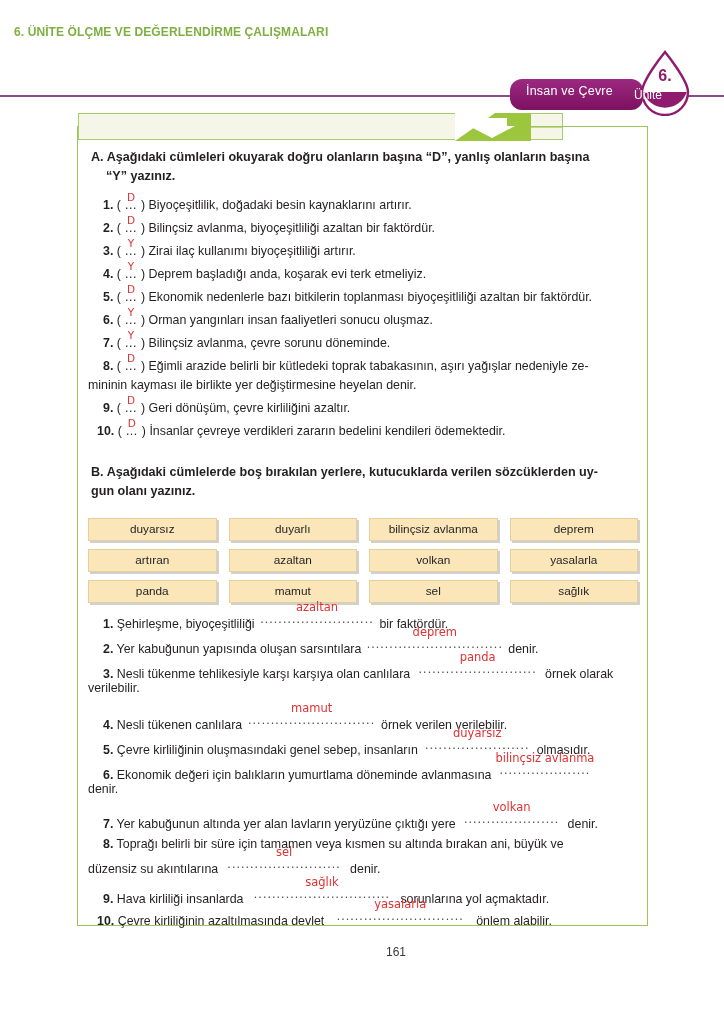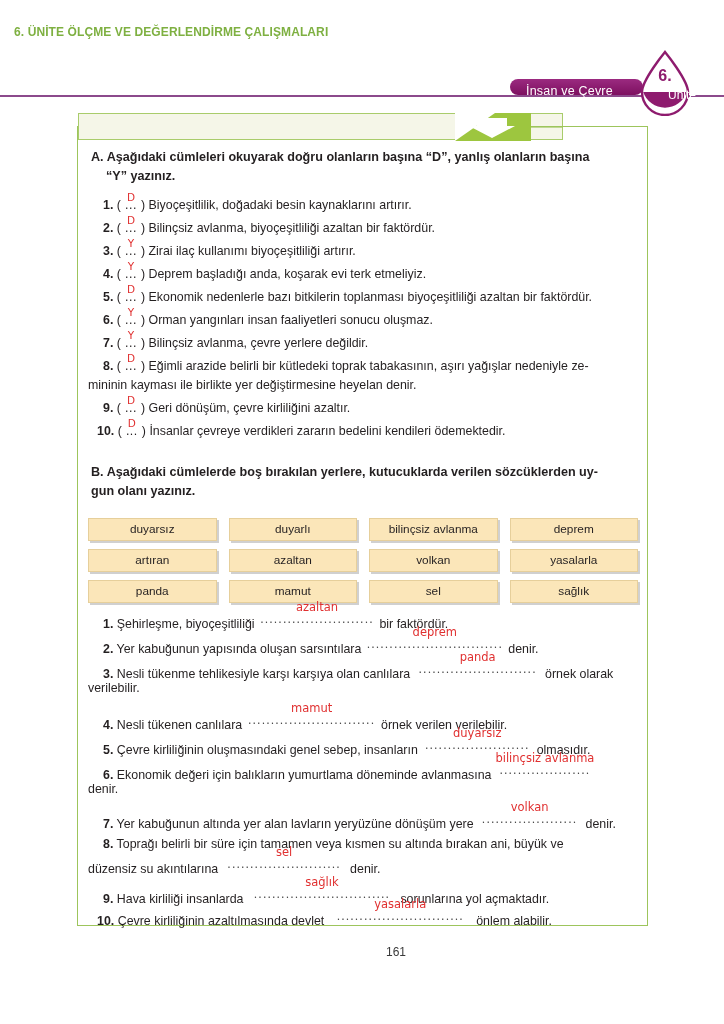--- a/index.html
+++ b/index.html
@@ -19,21 +19,21 @@
   
   #top-rule {
     position: absolute;
     left: 0; top: 95px;
     width: 724px; height: 1.5px;
     background: #8c4a8c;
   }
   #header-badge {
     position: absolute;
     left: 510px; top: 79px;
-    height: 16px;
+    height: 31px;
     padding: 0 30px 0 16px;
     background: #8e1b6e;
     background: linear-gradient(180deg, #9b2a80 0%, #7d1060 100%);
     border-radius: 12px;
     color: #ffffff;
     font-size: 12.5px;
     line-height: 24px;
     white-space: nowrap;
     letter-spacing: .2px;
   }
@@ -48,21 +48,21 @@
     width: 62px;
     text-align: center;
     font-size: 16px;
     font-weight: bold;
     color: #8e1b6e;
   }
   #unit-drop .drop-label {
     position: absolute;
     left: 0; top: 38px;
     width: 62px;
-    text-align: right;
+    text-align: left;
     font-size: 12px;
     color: #ffffff;
   }
 
   
   #content-frame {
     position: absolute;
     left: 77px; top: 126px;
     width: 571px;
     height: 800px;
@@ -263,21 +263,21 @@
 
 <div class="q-line" style="left:103px; top:312px;">
   <span class="q-num">6.</span>
   <span>(</span><span class="slot"><span class="ans">Y</span><span class="dots">...</span></span><span>)</span>
   <span>Orman yangınları insan faaliyetleri sonucu oluşmaz.</span>
 </div>
 
 <div class="q-line" style="left:103px; top:335px;">
   <span class="q-num">7.</span>
   <span>(</span><span class="slot"><span class="ans">Y</span><span class="dots">...</span></span><span>)</span>
-  <span>Bilinçsiz avlanma, çevre yerlere değildir.</span>
+  <span>Bilinçsiz avlanma, çevre sorunu döneminde.</span>
 </div>
 
 <div class="q-line" style="left:103px; top:358px;">
   <span class="q-num">8.</span>
   <span>(</span><span class="slot"><span class="ans">D</span><span class="dots">...</span></span><span>)</span>
   <span>Eğimli arazide belirli bir kütledeki toprak tabakasının, aşırı yağışlar nedeniyle ze-</span>
 </div>
 <div class="q-line" style="left:88px; top:377px;text-align:center;">mininin kayması ile birlikte yer değiştirmesine heyelan denir.</div>
 
 <div class="q-line" style="left:103px; top:400px;">
@@ -354,21 +354,21 @@
 
 <div class="fill" style="left:103px; top:762px;">
   <span class="q-num">6.</span>
   <span>Ekonomik değeri için balıkların yumurtlama döneminde avlanmasına</span>
   <span class="blank" style="width:100px"><span class="ans">bilinçsiz avlanma</span><span class="dots">....................</span></span>
 </div>
 <div class="fill" style="left:88px; top:781px;">denir.</div>
 
 <div class="fill" style="left:103px; top:811px;">
   <span class="q-num">7.</span>
-  <span>Yer kabuğunun altında yer alan lavların yeryüzüne dönüşüm yere</span>
+  <span>Yer kabuğunun altında yer alan lavların yeryüzüne çıktığı yere</span>
   <span class="blank" style="width:105px"><span class="ans">volkan</span><span class="dots">.....................</span></span>
   <span>denir.</span>
 </div>
 
 <div class="fill" style="left:103px; top:836px;text-align:center;">
   <span class="q-num">8.</span>
   <span>Toprağı belirli bir süre için tamamen veya kısmen su altında bırakan ani, büyük ve</span>
 </div>
 <div class="fill" style="left:88px; top:856px;">
   <span>düzensiz su akıntılarına</span>

